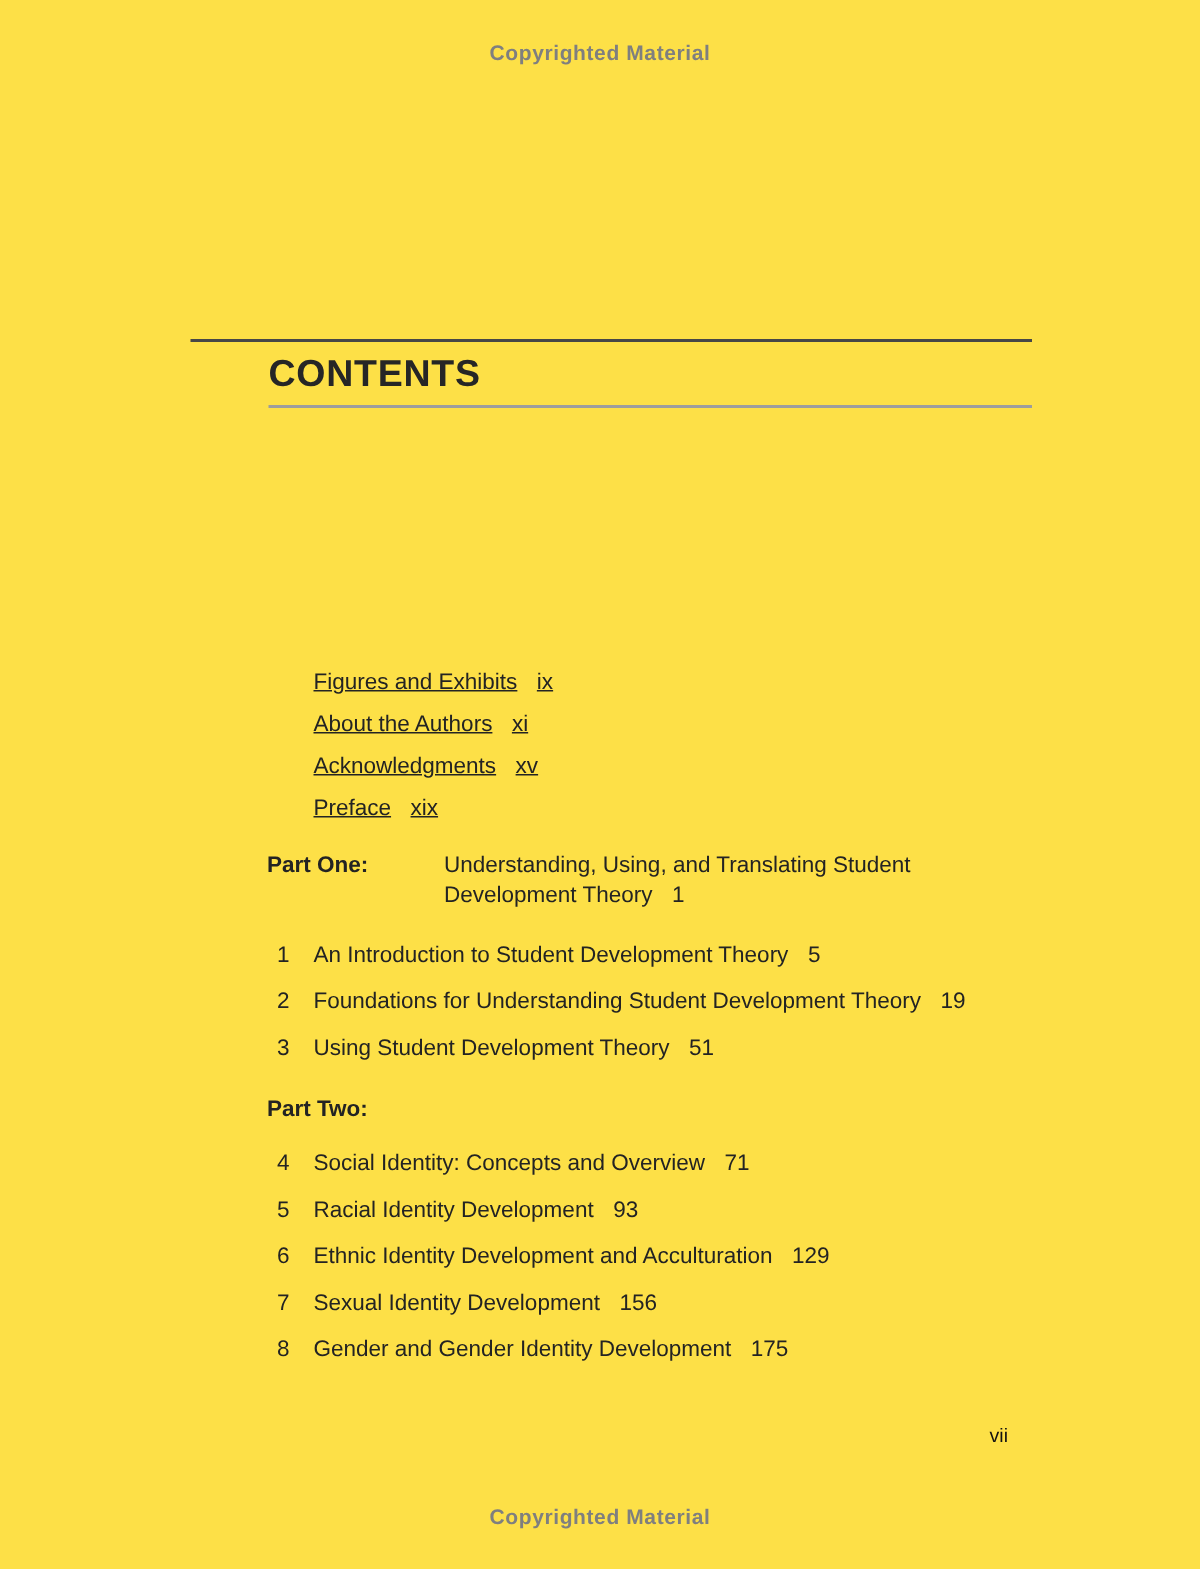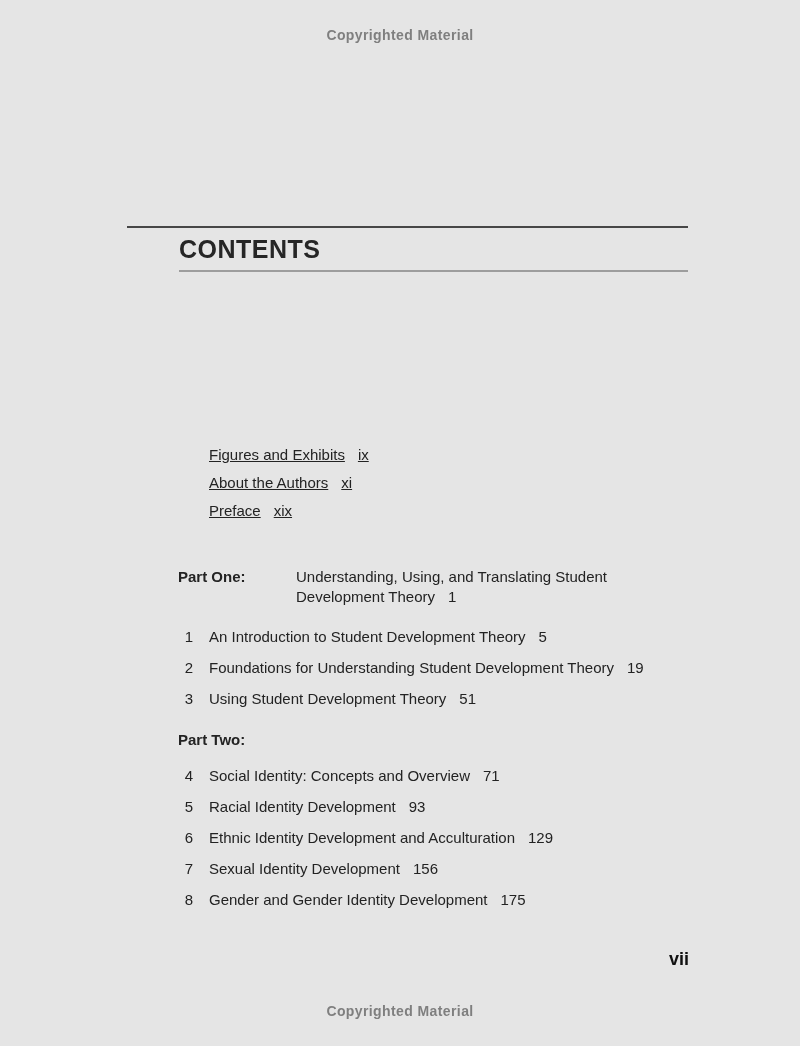--- a/index.html
+++ b/index.html
@@ -1,21 +1,21 @@
 <!DOCTYPE html>
 <html><head>
 <meta charset="utf-8">
 <style>
   * { margin: 0; padding: 0; box-sizing: border-box; }
   html, body { background: #ffffff; }
   .page {
     position: relative;
     width: 800px;
     height: 1046px;
-    background: #e5e5e5;
+    background: #fde047;
     font-family: "Liberation Sans", "DejaVu Sans", sans-serif;
     color: #232323;
     overflow: hidden;
   }
   .copyright {
     position: absolute;
     left: 0;
     width: 100%;
     text-align: center;
     font-size: 14px;
@@ -86,43 +86,46 @@
     height: 31px;
     line-height: 31px;
     font-size: 15px;
     white-space: nowrap;
   }
   .ch-num { width: 13px; flex: none; text-align: right; }
   .ch-title { margin-left: 16px; }
   .folio {
     position: absolute;
     top: 949px;
-    right: 111px;
-    font-size: 18px;
-    font-weight: bold;
+    right: 128px;
+    font-size: 13px;
+    font-weight: normal;
     color: #111111;
   }
 </style>
 </head>
 <body>
 
 <div class="page">
 
   <div class="copyright top">Copyrighted Material</div>
 
   <div class="rule-top"></div>
   <div class="contents-title">CONTENTS</div>
   <div class="rule-bottom"></div>
 
   <div class="front-matter">
     <div class="fm-row">
       <span>Figures and Exhibits</span><span class="pagenum">ix</span>
     </div>
     <div class="fm-row">
       <span>About the Authors</span><span class="pagenum">xi</span>
+    </div>
+    <div class="fm-row">
+      <span>Acknowledgments</span><span class="pagenum">xv</span>
     </div>
     <div class="fm-row">
       <span>Preface</span><span class="pagenum">xix</span>
     </div>
   </div>
 
   <div class="part-heading part-one">
     <span class="part-label">Part One:</span>
     <span class="part-title"><span>Understanding, Using, and Translating Student Development Theory</span><span class="pagenum">1</span></span>
   </div>

